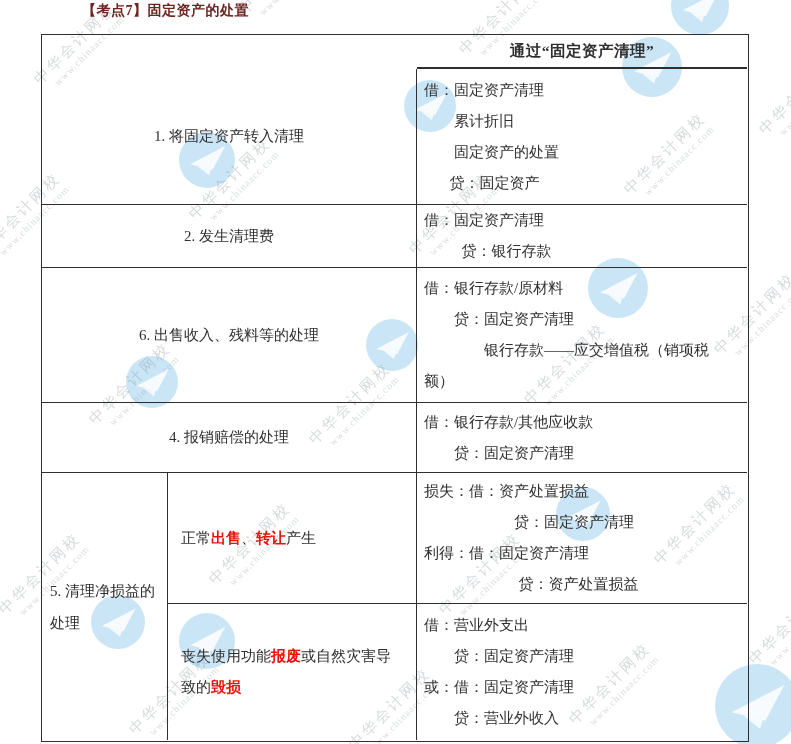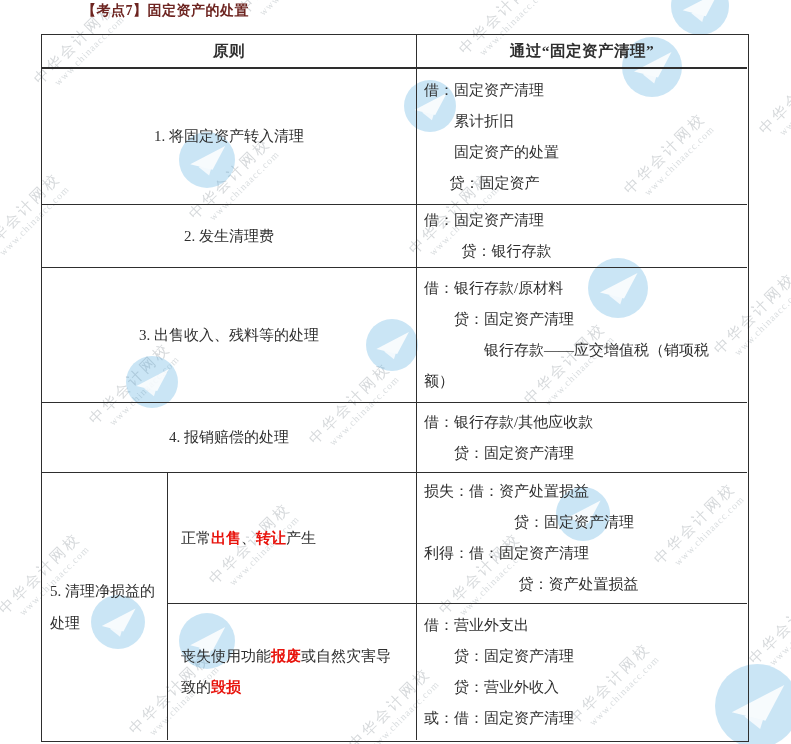--- a/index.html
+++ b/index.html
@@ -228,38 +228,37 @@
       <svg viewBox="0 0 40 40">
         <polygon points="8,23 33,10 24,27" fill="#ffffff"></polygon>
         <polygon points="14,25 25,19.5 21.5,31" fill="#ffffff" opacity="0.9"></polygon>
       </svg>
     </div>
   </div>
 
 <div id="page-title">【考点7】固定资产的处置</div>
 
 <div id="kaodian-table">
-  <div class="cell cell-header h-left">原则</div>
   <div class="cell cell-header h-right no-r">通过“固定资产清理”</div>
 
   <div class="cell cell-principle p1">1. 将固定资产转入清理</div>
   <div class="cell cell-entries e1 no-r">
       <div class="entry-line" style="padding-left: 0em;">借：固定资产清理</div>
       <div class="entry-line" style="padding-left: 2em;">累计折旧</div>
       <div class="entry-line" style="padding-left: 2em;">固定资产的处置</div>
       <div class="entry-line" style="padding-left: 1.7em;">贷：固定资产</div>
     </div>
 
   <div class="cell cell-principle p2">2. 发生清理费</div>
   <div class="cell cell-entries e2 no-r">
       <div class="entry-line" style="padding-left: 0em;">借：固定资产清理</div>
       <div class="entry-line" style="padding-left: 2.5em;">贷：银行存款</div>
     </div>
 
-  <div class="cell cell-principle p3">3. 出售收入、残料等的处理</div>
+  <div class="cell cell-principle p3">6. 出售收入、残料等的处理</div>
   <div class="cell cell-entries e3 no-r">
       <div class="entry-line" style="padding-left: 0em;">借：银行存款/原材料</div>
       <div class="entry-line" style="padding-left: 2em;">贷：固定资产清理</div>
       <div class="entry-line" style="padding-left: 4em;">银行存款——应交增值税（销项税</div>
       <div class="entry-line" style="padding-left: 0em;">额）</div>
     </div>
 
   <div class="cell cell-principle p4">4. 报销赔偿的处理</div>
   <div class="cell cell-entries e4 no-r">
       <div class="entry-line" style="padding-left: 0em;">借：银行存款/其他应收款</div>
@@ -277,16 +276,16 @@
       <div class="entry-line" style="padding-left: 0em;">利得：借：固定资产清理</div>
       <div class="entry-line" style="padding-left: 6.3em;">贷：资产处置损益</div>
     </div>
 
   <div class="cell cell-cond cB-cond no-b">
     <div class="cond-inner"><span>丧失使用功能</span><span class="em-red">报废</span><span>或自然灾害导致的</span><span class="em-red">毁损</span></div>
   </div>
   <div class="cell cell-entries cB-ent no-r no-b">
       <div class="entry-line" style="padding-left: 0em;">借：营业外支出</div>
       <div class="entry-line" style="padding-left: 2em;">贷：固定资产清理</div>
+      <div class="entry-line" style="padding-left: 0em;">或：借：固定资产清理</div>
       <div class="entry-line" style="padding-left: 2em;">贷：营业外收入</div>
-      <div class="entry-line" style="padding-left: 0em;">或：借：固定资产清理</div>
     </div>
 </div>
 
 </body></html>

